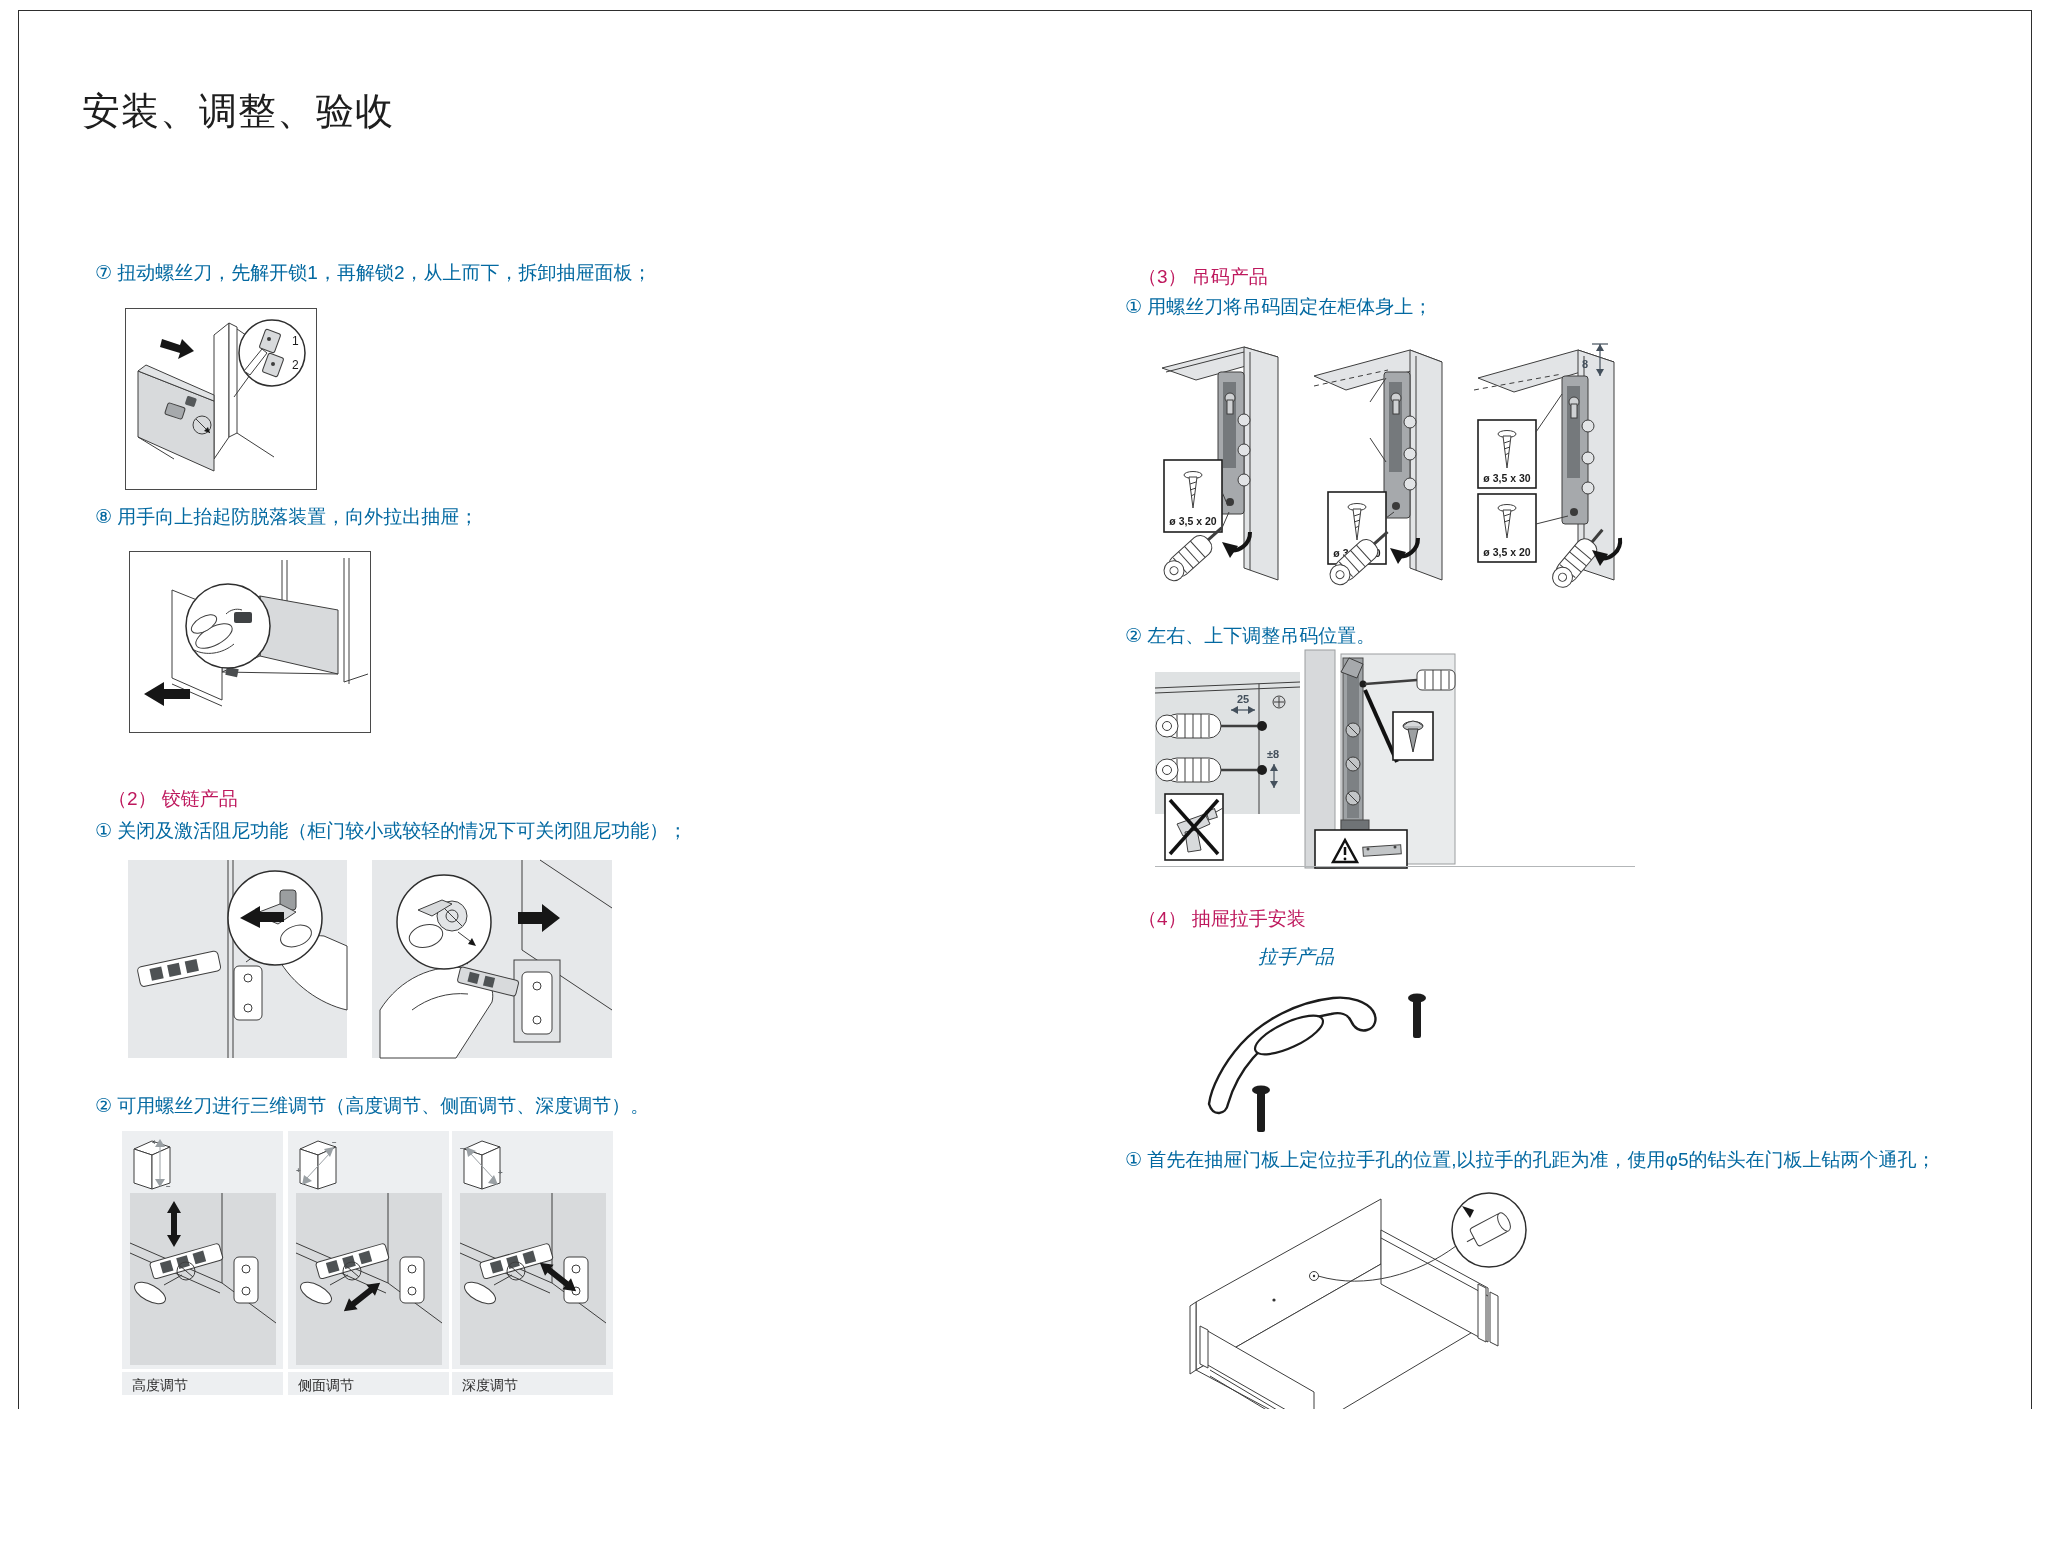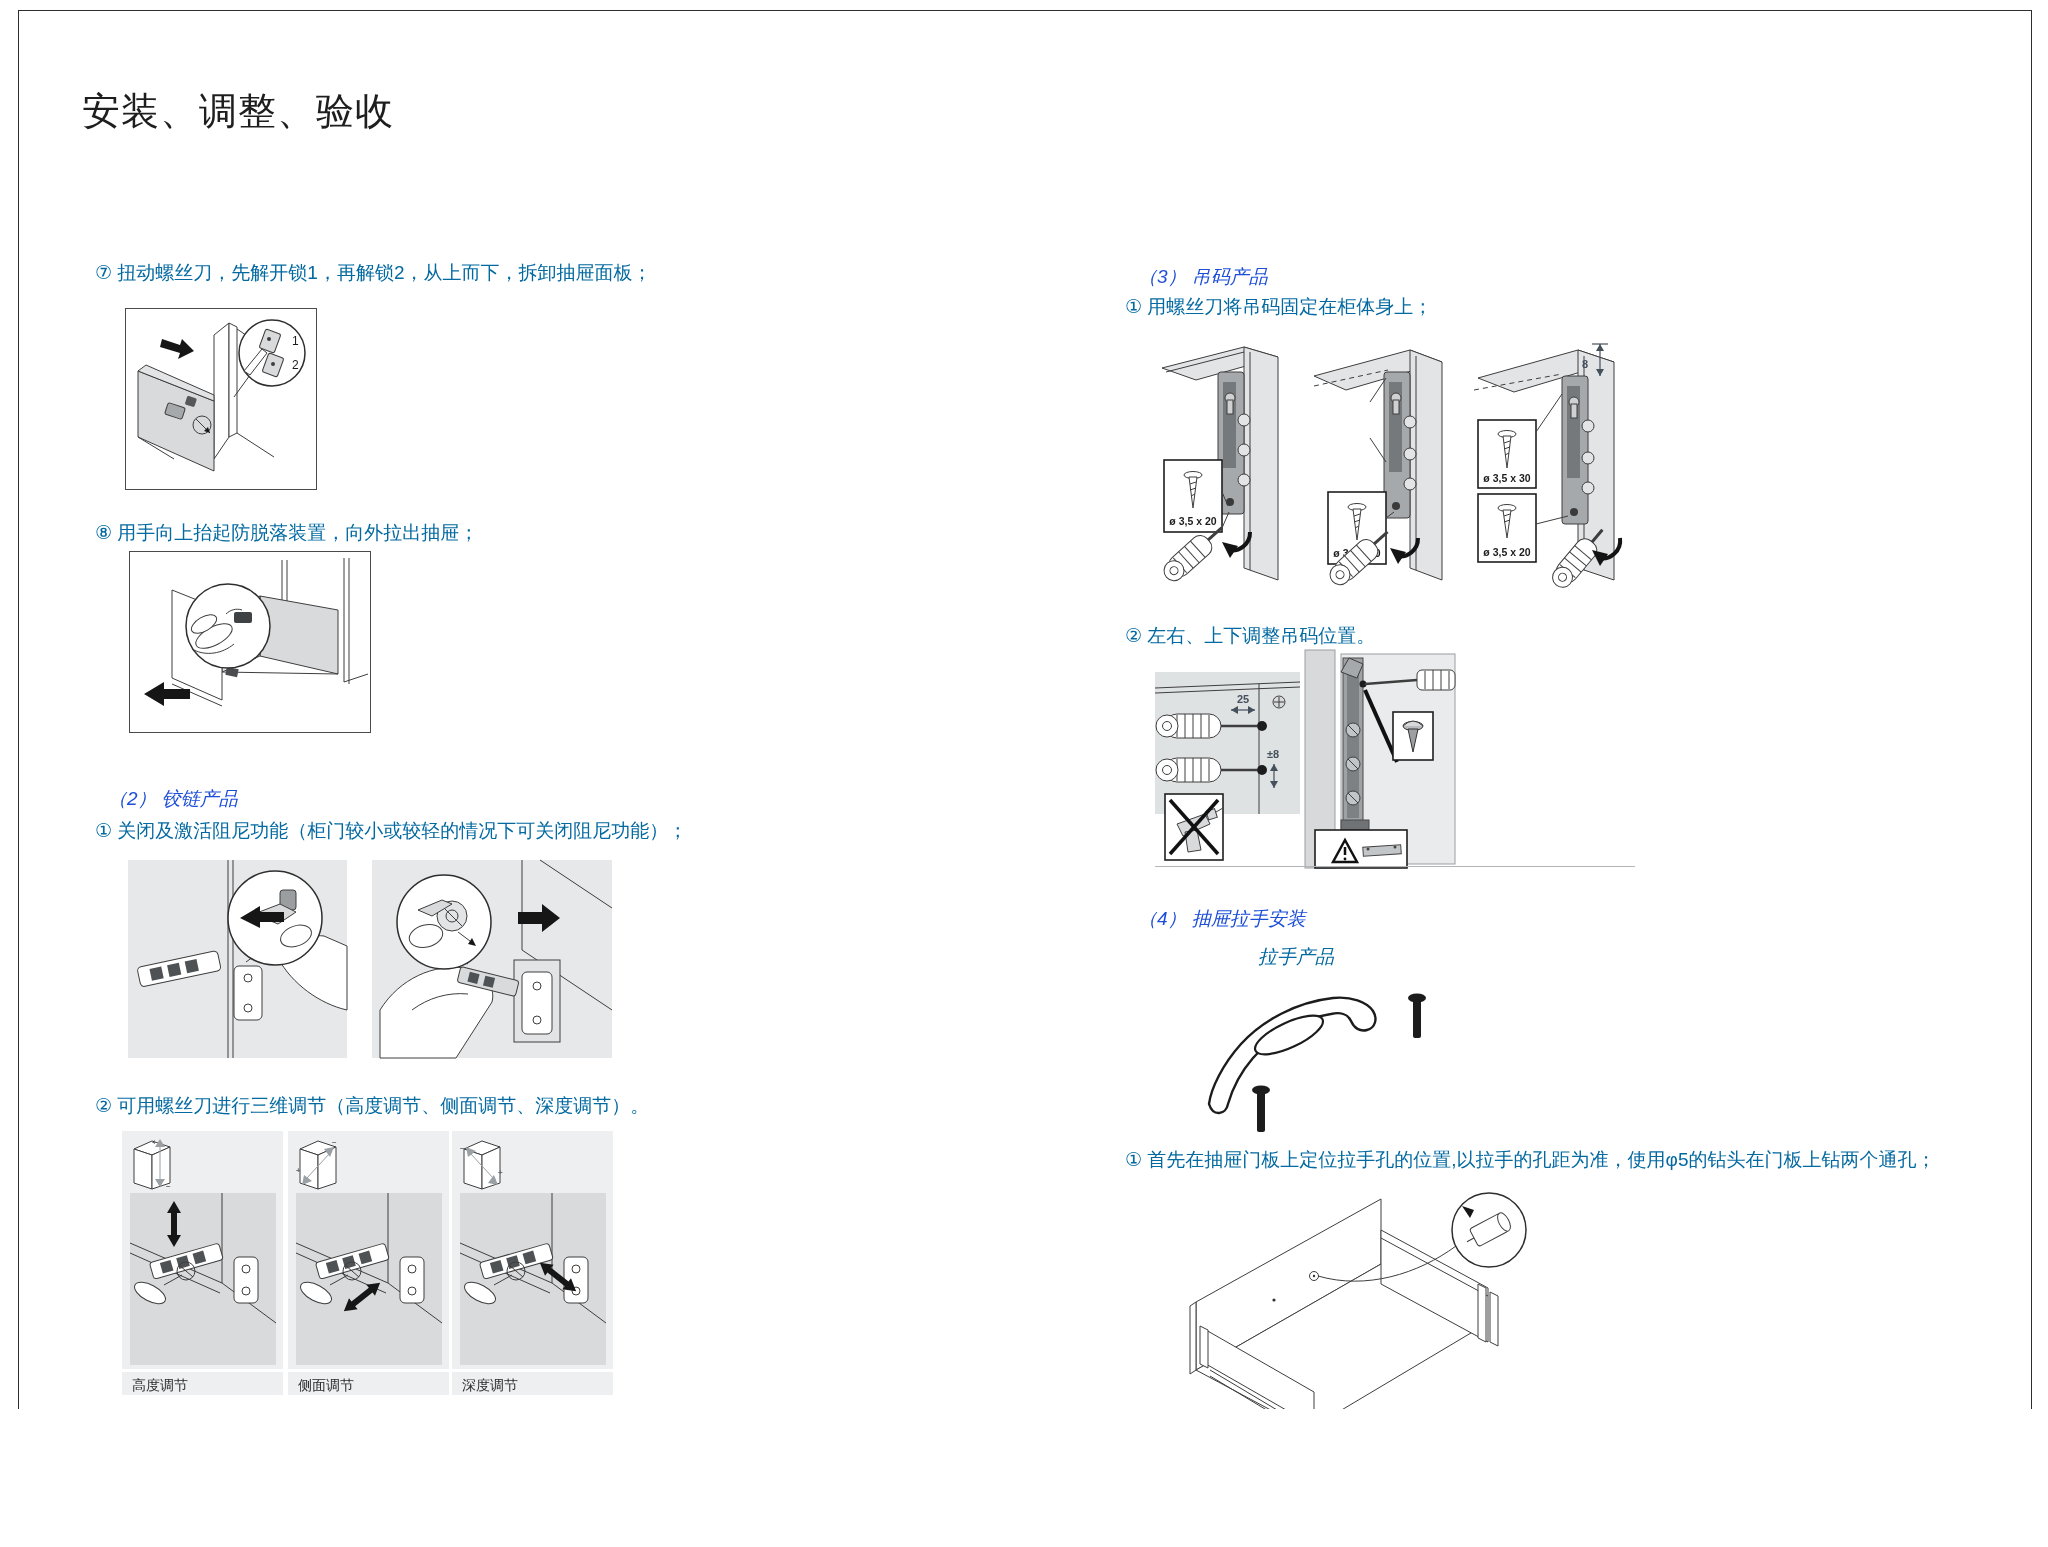--- a/index.html
+++ b/index.html
@@ -3,21 +3,21 @@
 <meta charset="utf-8">
 <style>
   * { margin:0; padding:0; box-sizing:border-box; }
   html,body { background:#ffffff; }
   #page { position:relative; width:2048px; height:1409px; background:#fff;
           font-family:"Liberation Sans","DejaVu Sans",sans-serif; color:#2b2b2b; overflow:hidden; }
   .abs { position:absolute; }
   .frame { position:absolute; left:18px; top:10px; width:2014px; height:1512px; border:1px solid #2e2e2e; }
   .title { font-size:38px; letter-spacing:1px; color:#1e1e1e; }
   .step { font-size:19px; line-height:1.4; color:#0369a1; }
-  .heading { font-size:19px; color:#1d4ed8;font-style:italic; }
+  .heading { font-size:19px; color:#be185d; }
   .figbox { position:absolute; background:#fff; border:1px solid #4a4a4a; }
   .grayfig { position:absolute; background:#e6e8ea; }
   .panel3d { position:absolute; width:161px; height:264px; background:#edeff1; }
   .panel3d .lblbar { position:absolute; left:0; bottom:0; width:100%; height:26px;
                      border-top:3px solid #fff; font-size:14px; padding:5px 0 0 10px; color:#2b2b2b; }
   .rule { position:absolute; height:1px; background:#b3b6b8; }
   .footer-num { font-size:20px; color:#2b2b2b; }
   .logo { position:absolute; display:flex; align-items:center; gap:4px;
           font-size:17px; font-weight:700; letter-spacing:1px; color:#222; }
   .logo-g { width:17px; height:17px; border:1.7px solid #2b2b2b; border-radius:50%;
@@ -74,21 +74,21 @@
         <rect class="sg" x="139" y="46" width="16" height="20" rx="2" transform="rotate(20 147 56)"></rect>
         <circle cx="143" cy="30" r="2" fill="#3e3e3e"></circle>
         <circle cx="147" cy="55" r="2" fill="#3e3e3e"></circle>
         <polygon class="s" points="118,62 136,40 141,44 124,66"></polygon>
         <text class="numlbl" x="166" y="36">1</text>
         <text class="numlbl" x="166" y="60">2</text>
       </g>
     </svg>
   </div>
 
-  <div class="abs step" style="left:95px; top:520px; width:640px;">⑧ 用手向上抬起防脱落装置，向外拉出抽屉；</div>
+  <div class="abs step" style="left:95px; top:504px; width:640px;">⑧ 用手向上抬起防脱落装置，向外拉出抽屉；</div>
 
   <div class="figbox" style="left:129px; top:551px; width:242px; height:182px;">
     <svg width="240" height="180" viewBox="0 0 240 180">
       <g>
         <line class="ln" x1="152" y1="8" x2="152" y2="70"></line>
         <line class="ln" x1="157" y1="8" x2="157" y2="72"></line>
         <line class="ln" x1="214" y1="6" x2="214" y2="130"></line>
         <line class="ln" x1="219" y1="6" x2="219" y2="132"></line>
         <line class="ln" x1="214" y1="130" x2="238" y2="122"></line>
       </g>

